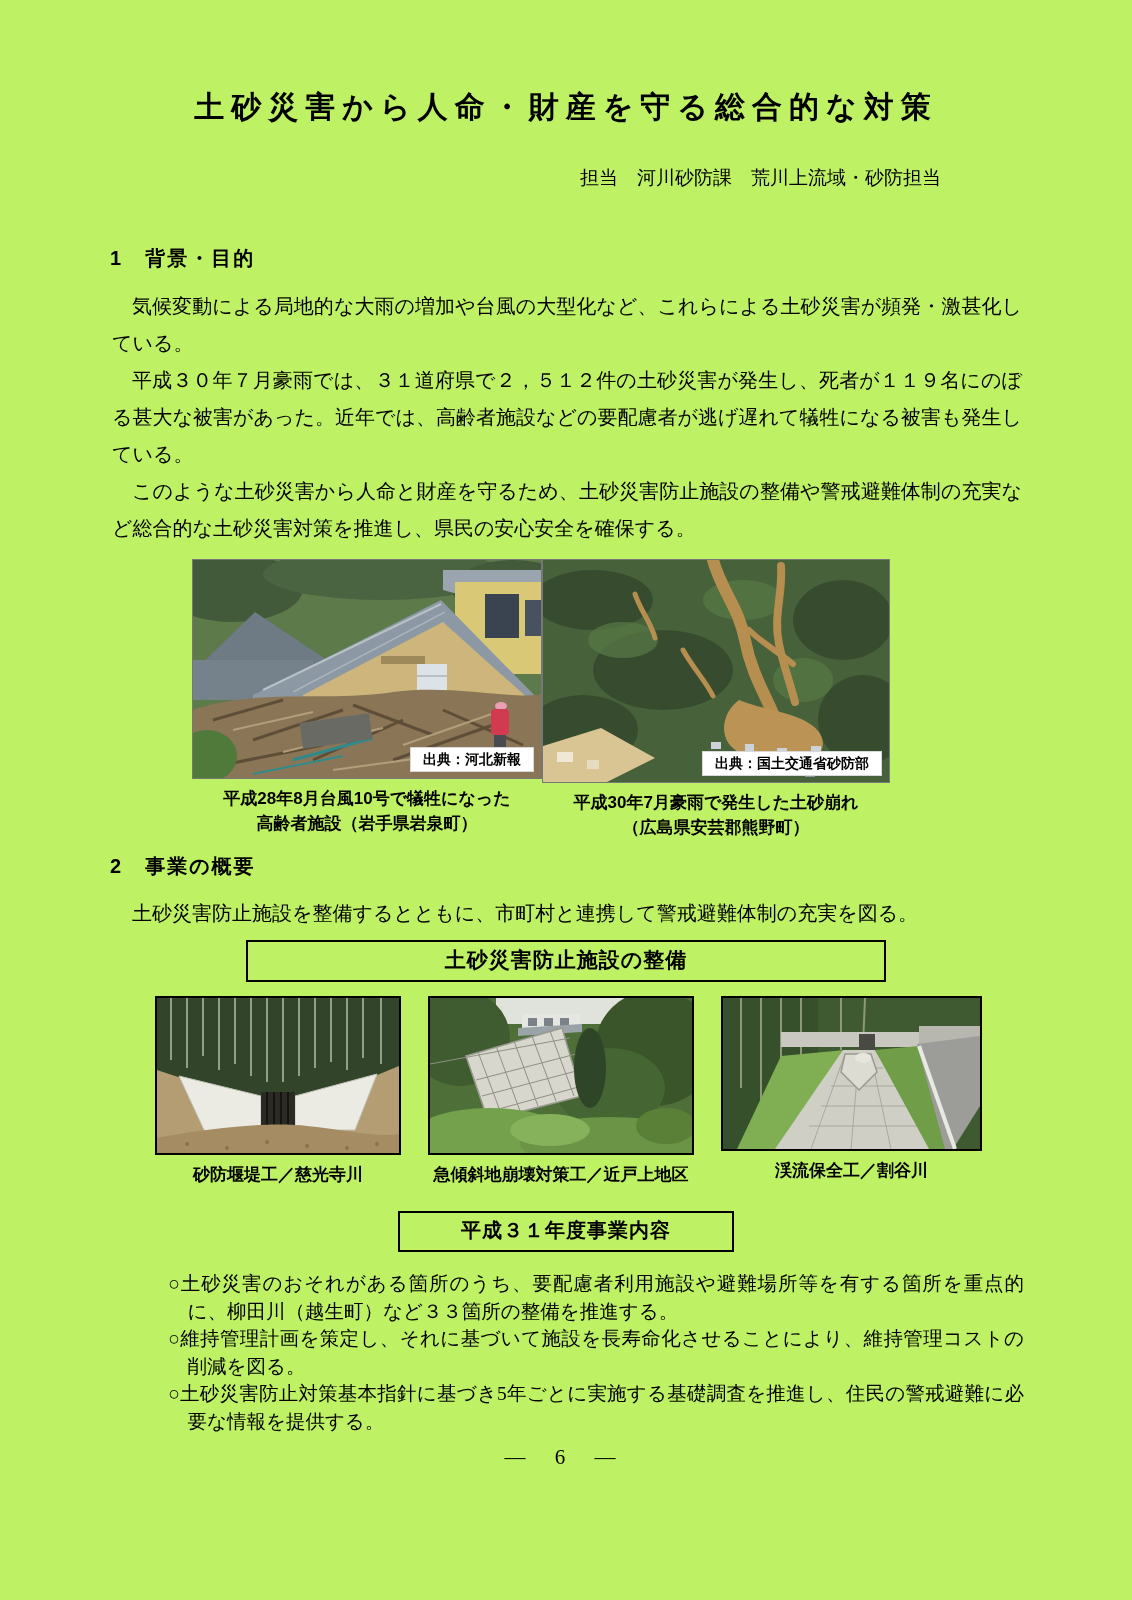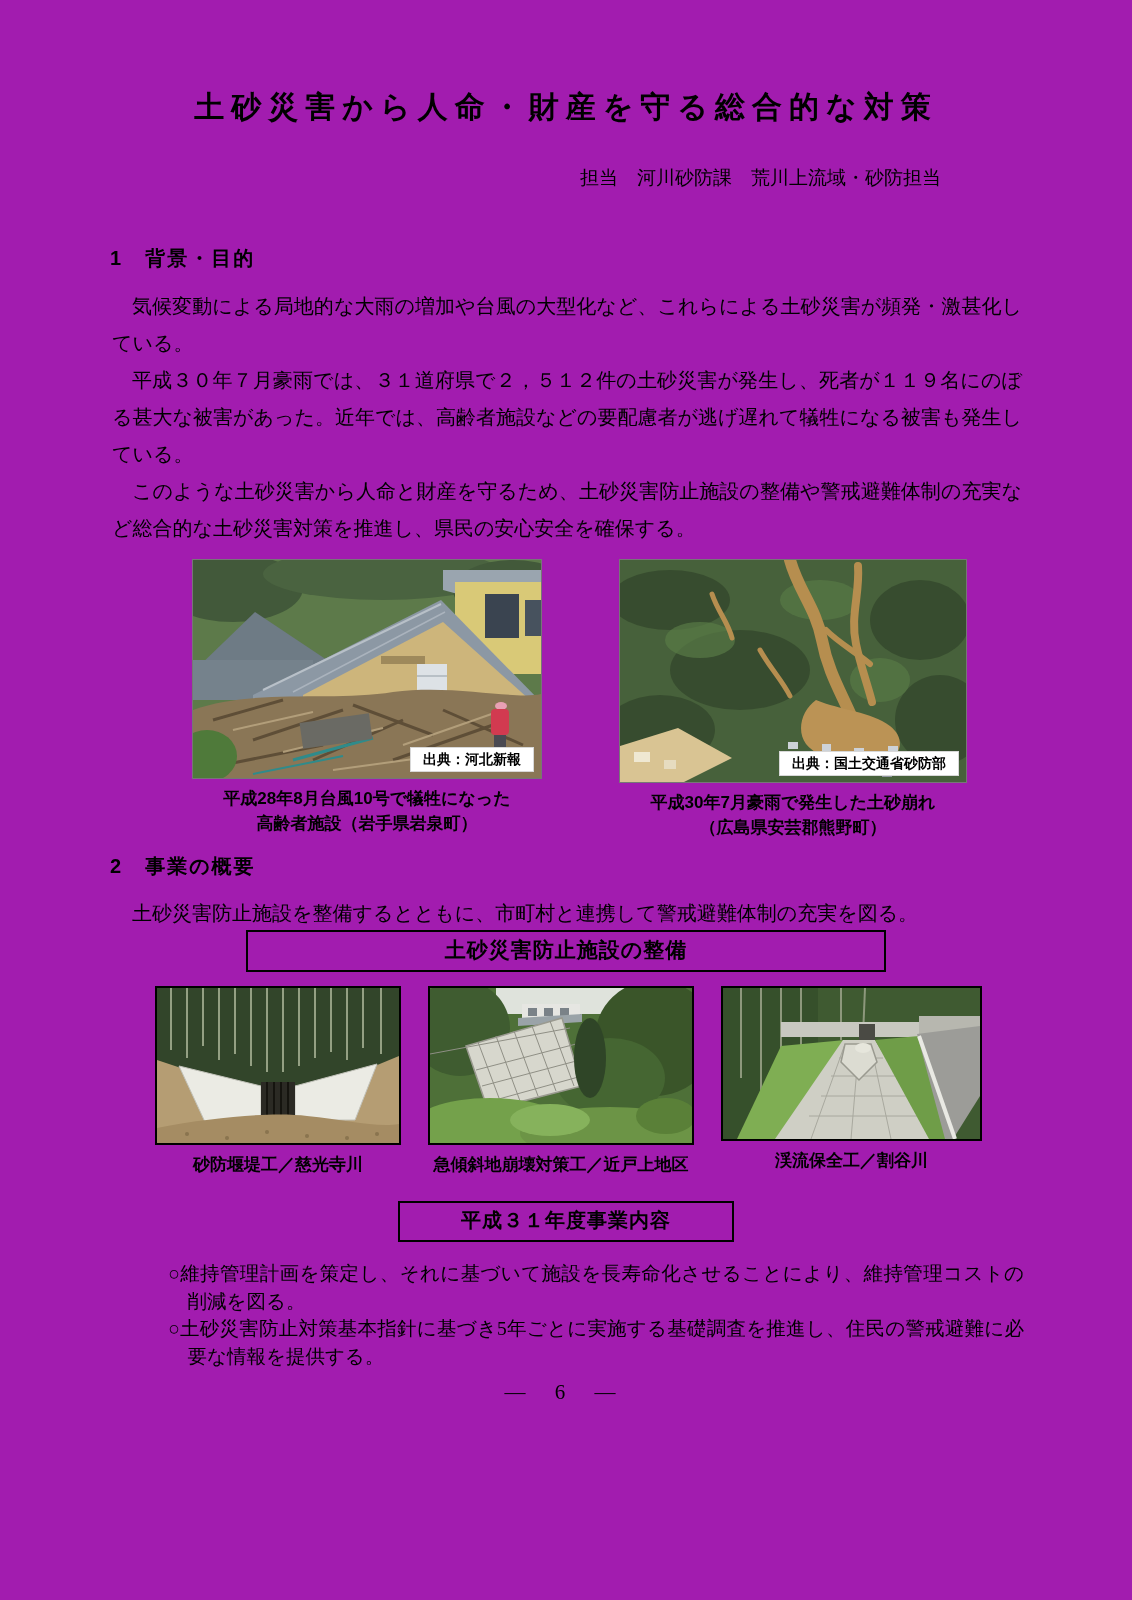--- a/index.html
+++ b/index.html
@@ -1,20 +1,20 @@
 <!DOCTYPE html>
 <html lang="ja"><head>
 <meta charset="utf-8">
 <style>
   html,body { margin:0; padding:0; background:#ffffff; }
   .page {
     position:relative;
     width:1132px; height:1600px;
     margin:0 auto;
-    background:#a21caf;
+    background:#bef264;
     color:#000;
     font-family:"Liberation Serif","DejaVu Serif",serif;
     overflow:hidden;
   }
   
   .doc-title {
     margin:86px 0 0 0;
     text-align:center;
     font-size:30px;
     font-weight:600;
@@ -41,21 +41,20 @@
     margin:16px 0 0 112px;
     width:910px;
     font-size:20px;
     line-height:37px;
     text-align:justify;
   }
   .bodytext p { margin:0; text-indent:1em; }
   
   .figrow-top {
     display:flex;
-    justify-content:space-between;
     margin:12px 165px 0 192px;
   }
   figure { margin:0; }
   .photo-frame {
     position:relative;
     border:1px solid #777;
     line-height:0;
   }
   .photo-frame.black { border:2px solid #000; }
   .src-label {
@@ -75,21 +74,21 @@
     text-align:center;
     font-family:"Liberation Sans","DejaVu Sans",sans-serif;
     font-weight:bold;
     font-size:17px;
     line-height:25px;
   }
   
   .box-head {
     box-sizing:border-box;
     border:2px solid #000;
-    margin:0 auto 0 auto;
+    margin:10px auto 0 auto;
     width:640px;
     text-align:center;
     font-family:"Liberation Sans","DejaVu Sans",sans-serif;
     font-weight:bold;
     font-size:21px;
     padding:4px 0 6px 0;
     letter-spacing:1px;
   }
   .box-head.second { width:336px; margin-top:24px; font-size:20px; }
   .figrow-bottom {
@@ -383,20 +382,21 @@
         </svg>
       </div>
       <figcaption class="fig-cap">渓流保全工／割谷川</figcaption>
     </figure>
 
   </div>
 
   <div class="box-head second">平成３１年度事業内容</div>
 
   <ul class="bullets">
+    <li><span>○</span><span>土砂災害のおそれがある箇所のうち、要配慮者利用施設や避難場所等を有する箇所を重点的に、柳田川（越生町）など３３箇所の整備を推進する。</span></li>
     <li><span>○</span><span>維持管理計画を策定し、それに基づいて施設を長寿命化させることにより、維持管理コストの削減を図る。</span></li>
     <li><span>○</span><span>土砂災害防止対策基本指針に基づき5年ごとに実施する基礎調査を推進し、住民の警戒避難に必要な情報を提供する。</span></li>
   </ul>
 
 
   <div class="page-footer">― 6 ―</div>
 
 </div>
 
 </body></html>

